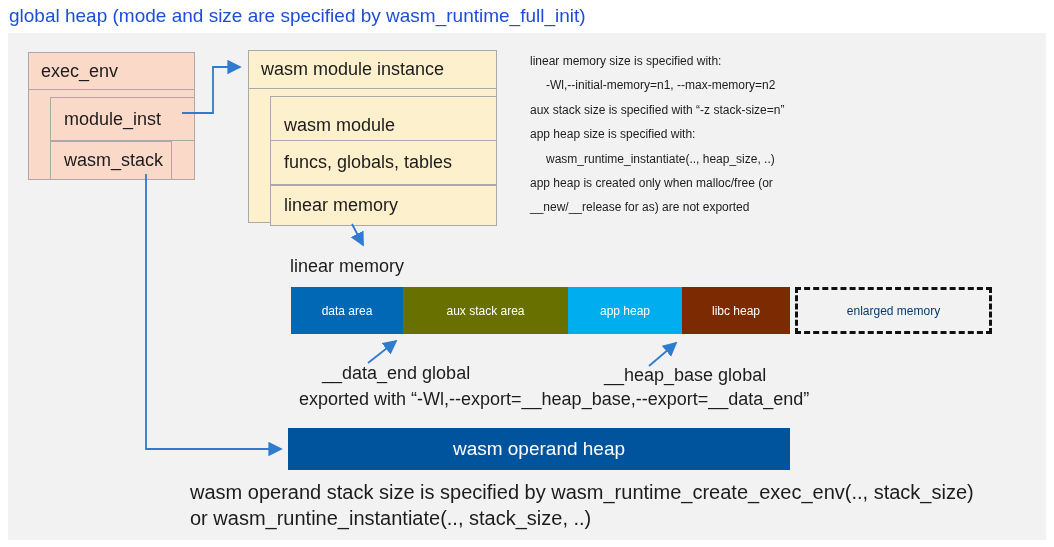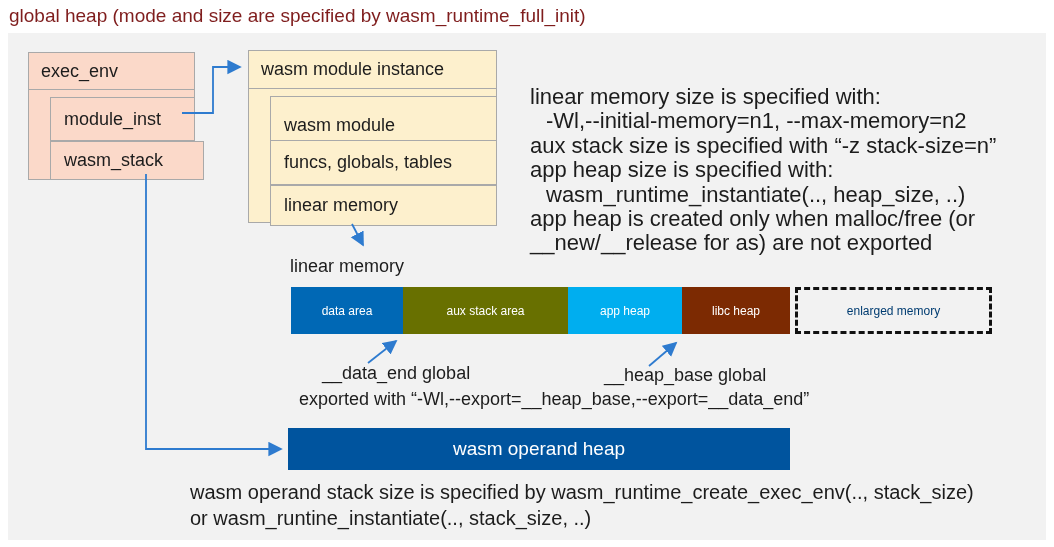--- a/index.html
+++ b/index.html
@@ -1,29 +1,29 @@
 <!DOCTYPE html>
 <html style="--panel-bg: #f2f2f2; --box-pink: #fbd9c9; --box-yellow: #fdf0cd; --box-border: #a9a9a9; --connector: #2e7bcf; --seg-data: #0068b5; --seg-aux: #687000; --seg-appheap: #00aeef; --seg-libc: #7c2a02; --operand-bar: #00549e; --enlarged-text: #003c71; --text: #1c1c1c;"><head>
 <meta charset="utf-8">
 <style>
   html,body{margin:0;padding:0;background:#ffffff;}
   #screen{position:relative;width:1054px;height:547px;background:#ffffff;overflow:hidden;
           font-family:"Liberation Sans","DejaVu Sans",sans-serif;color:var(--text,#1c1c1c);}
-  .title{position:absolute;left:9px;top:5px;font-size:19px;color:#7f1d1d;white-space:nowrap;text-align:right;}
+  .title{position:absolute;left:9px;top:5px;font-size:19px;color:#1d4ed8;white-space:nowrap;text-align:right;}
   .panel{position:absolute;left:8px;top:33px;width:1038px;height:507px;background:var(--panel-bg,#f2f2f2);}
 
   .box{position:absolute;box-sizing:border-box;border:1px solid var(--box-border,#a9a9a9);font-size:18px;}
   .pink{background:var(--box-pink,#fbd9c9);text-align:center;}
   .yellow{background:var(--box-yellow,#fdf0cd);}
   .box-header{position:absolute;left:0;top:0;right:0;border-bottom:1px solid var(--box-border,#a9a9a9);
               display:flex;align-items:center;padding-left:12px;box-sizing:border-box;}
   .box-row{position:absolute;box-sizing:border-box;border:1px solid var(--box-border,#a9a9a9);
            display:flex;align-items:center;padding-left:13px;margin-top:7px;}
 
-  .notes{position:absolute;left:530px;top:49px;width:512px;font-size:22px;line-height:24.4px;margin-top:36px;}
+  .notes{position:absolute;left:530px;top:49px;width:512px;font-size:12px;line-height:24.4px;}
   .notes .line{white-space:nowrap;}
   .notes .indent{padding-left:16px;}
 
   .lm-label{position:absolute;left:290px;top:256px;font-size:18px;}
 
   .membar{position:absolute;left:291px;top:287px;width:701px;height:47px;display:flex;}
   .seg{height:100%;display:flex;align-items:center;justify-content:center;
        color:#fff;font-size:12px;box-sizing:border-box;flex:0 0 auto;}
   .seg-data{width:112px;background:var(--seg-data,#0068b5);}
   .seg-aux{width:165px;background:var(--seg-aux,#687000);}
@@ -53,21 +53,21 @@
   <div class="title">global heap (mode and size are specified by wasm_runtime_full_init)</div>
   <div class="panel"></div>
 
   <div class="box pink" style="left:28px;top:52px;width:167px;height:128px;">
     <div class="box-header" style="height:37px;">
       <span>exec_env</span>
     </div>
     <div class="box-row pink" style="left:21px;top:37px;width:145px;height:44px;">
       <span>module_inst</span>
     </div>
-    <div class="box-row pink" style="left:21px;top:81px;width:154px;height:39px;">
+    <div class="box-row pink" style="left:21px;top:81px;width:122px;height:39px;">
       <span>wasm_stack</span>
     </div>
   </div>
 
   <div class="box yellow" style="left:248px;top:50px;width:249px;height:173px;">
     <div class="box-header" style="height:38px;">
       <span>wasm module instance</span>
     </div>
     <div class="box-row yellow" style="left:21px;top:38px;width:227px;height:59px;">
       <span>wasm module</span>

